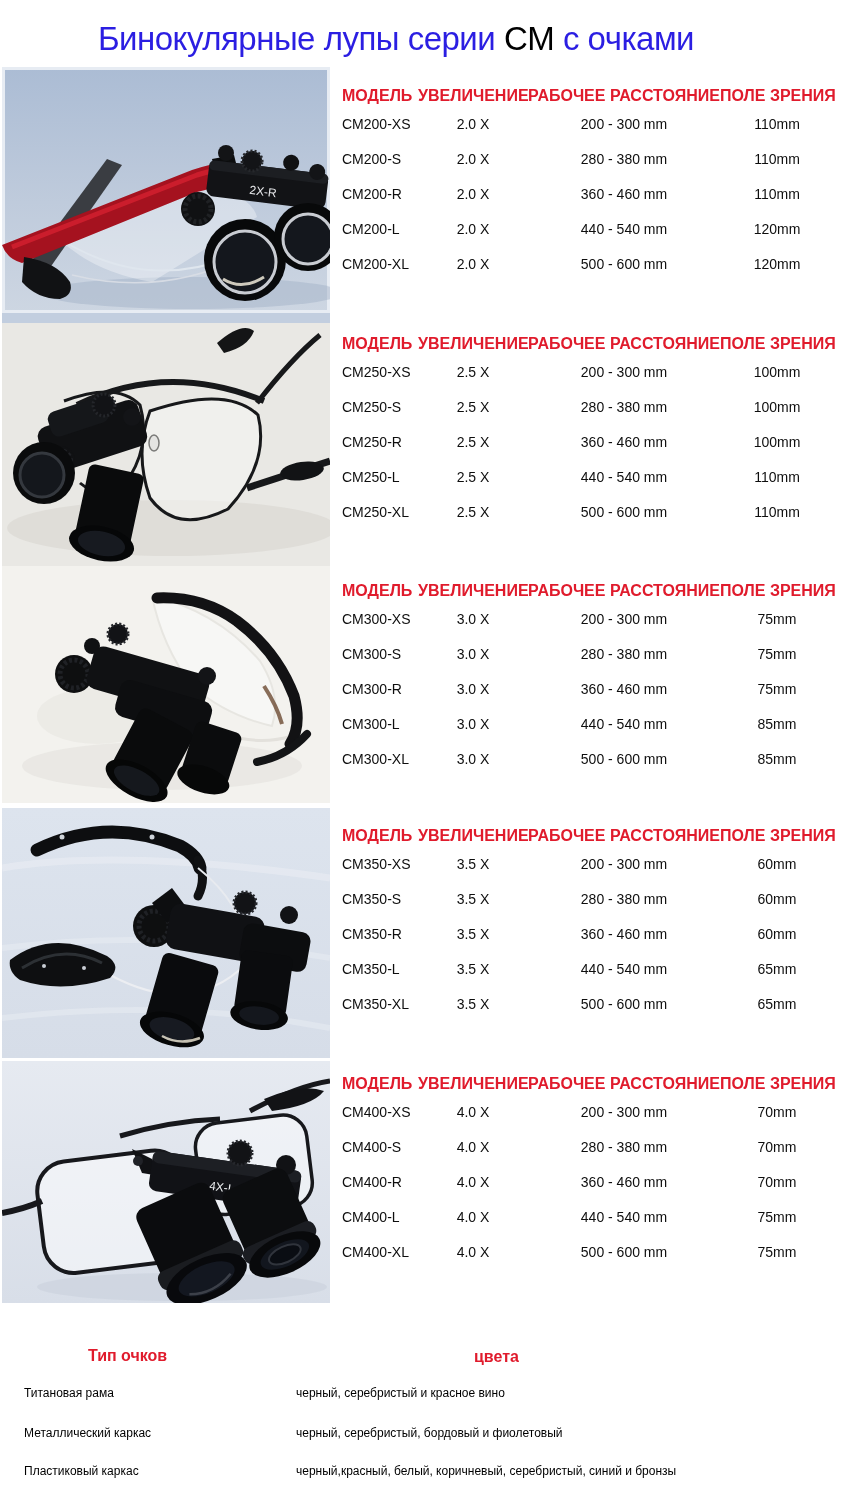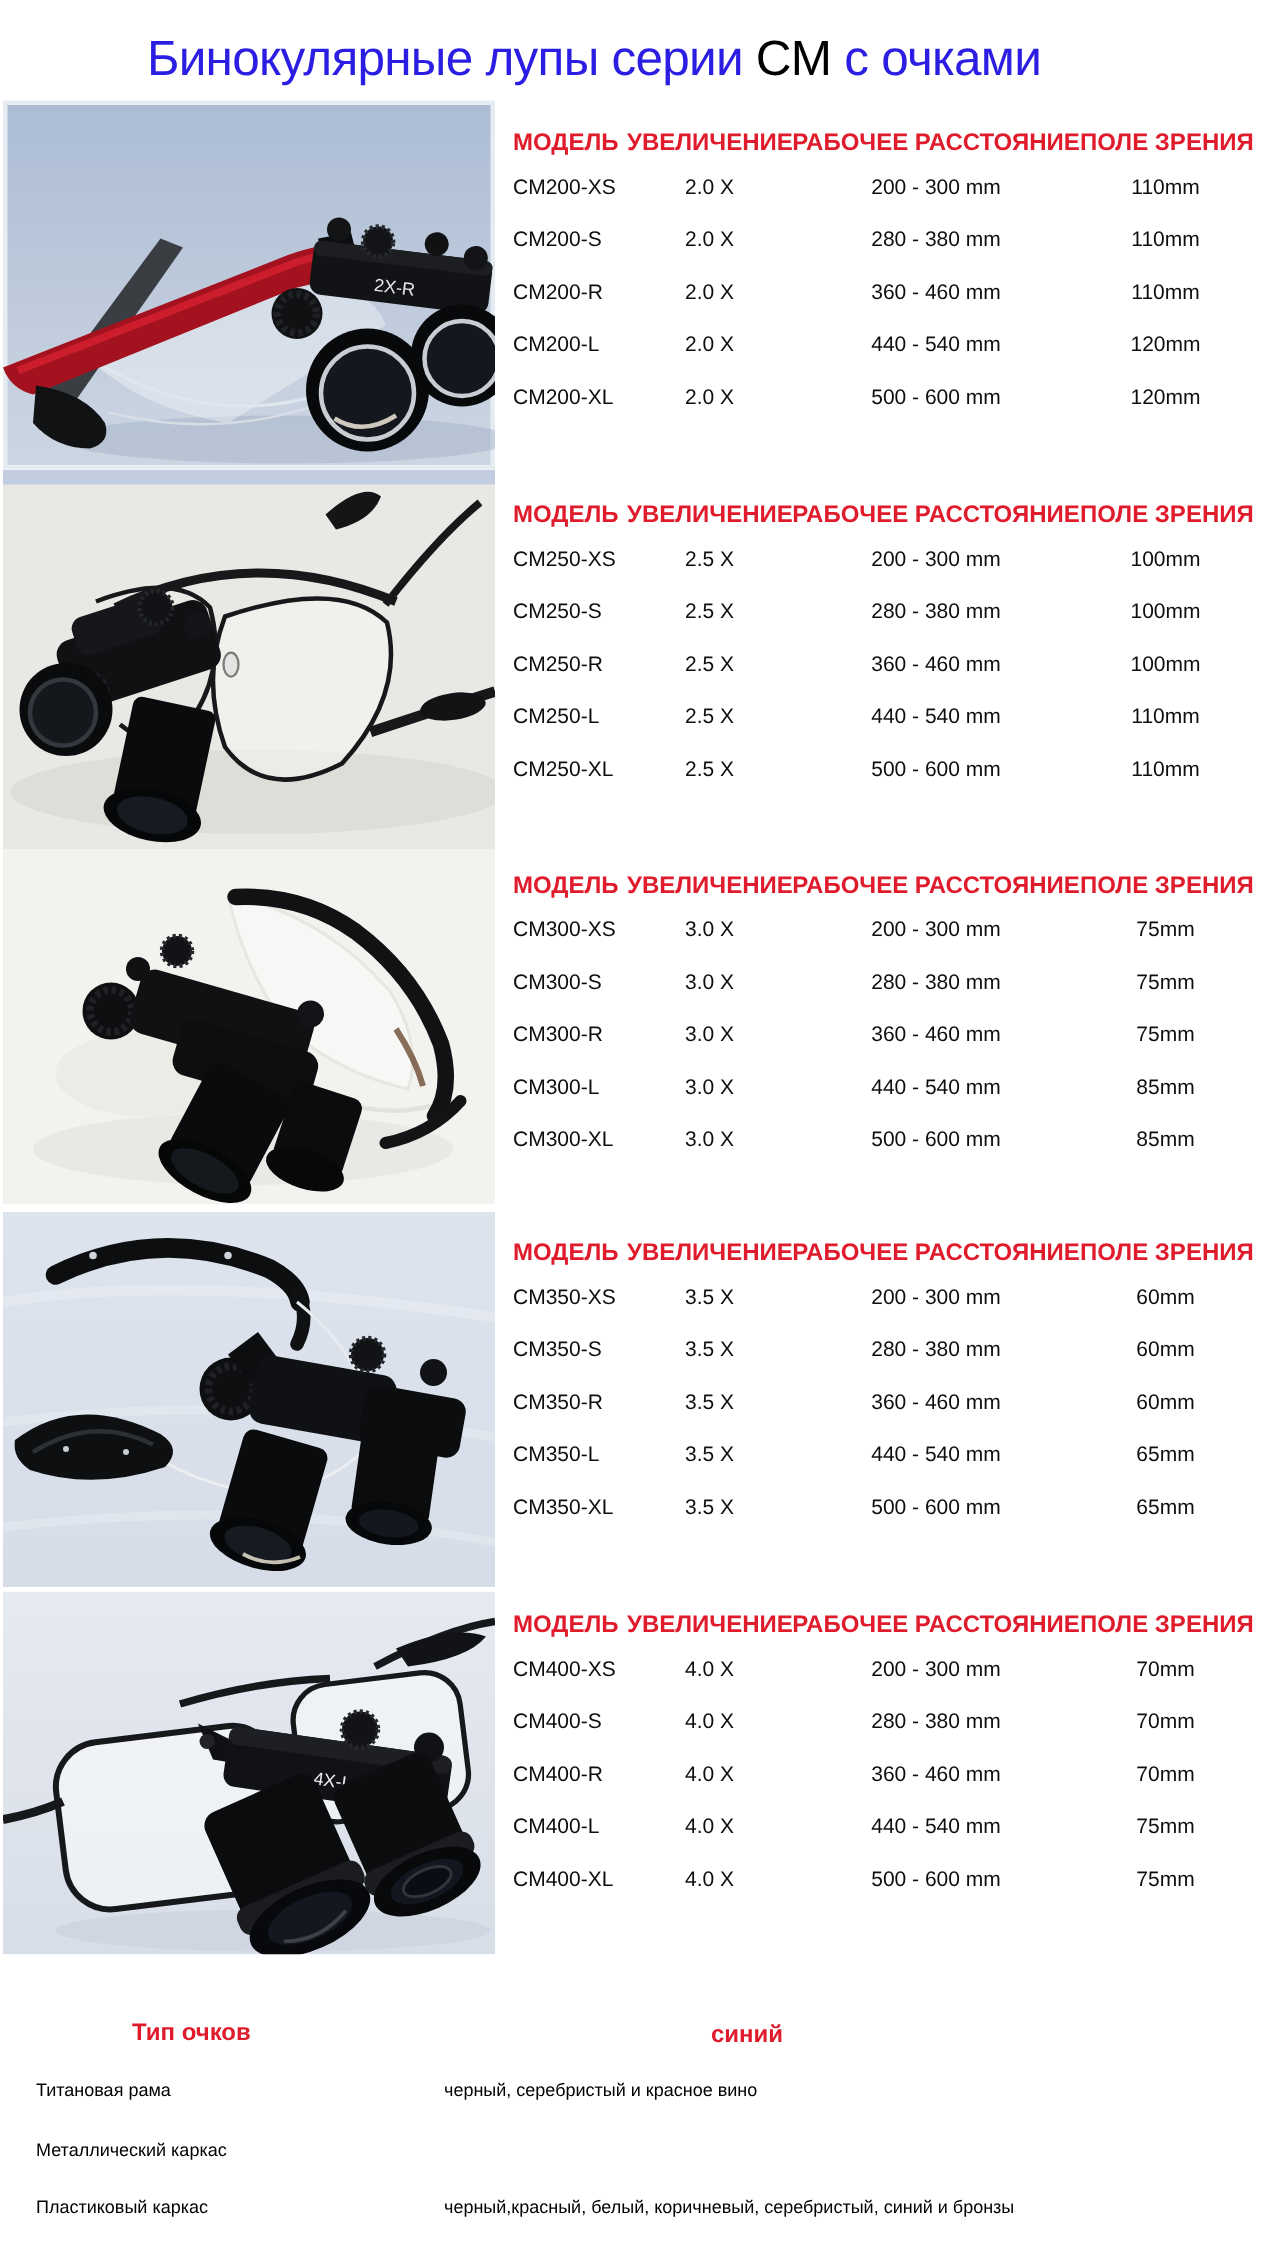--- a/index.html
+++ b/index.html
@@ -448,23 +448,24 @@
     </div>
     <div class="trow">
       <span class="td c1">CM400-XL</span>
       <span class="td c2">4.0 X</span>
       <span class="td c3">500 - 600 mm</span>
       <span class="td c4">75mm</span>
     </div>
   </div>
 
   <span class="footer-h" style="left:48px;top:1347px">Тип очков</span>
-  <span class="footer-h" style="left:434px;top:1348px">синий</span>
+  <span class="footer-h" style="left:434px;top:1348px">цвета</span>
 
   <span class="footer-t" style="left:24px;top:1386px">Титановая рама</span>
   <span class="footer-t" style="left:296px;top:1386px">черный, серебристый и красное вино</span>
 
   <span class="footer-t" style="left:24px;top:1426px">Металлический каркас</span>
+  <span class="footer-t" style="left:296px;top:1426px">черный, серебристый, бордовый и фиолетовый</span>
 
   <span class="footer-t" style="left:24px;top:1464px">Пластиковый каркас</span>
   <span class="footer-t" style="left:296px;top:1464px">черный,красный, белый, коричневый, серебристый, синий и бронзы</span>
 
 </div>
 
 </body></html>

